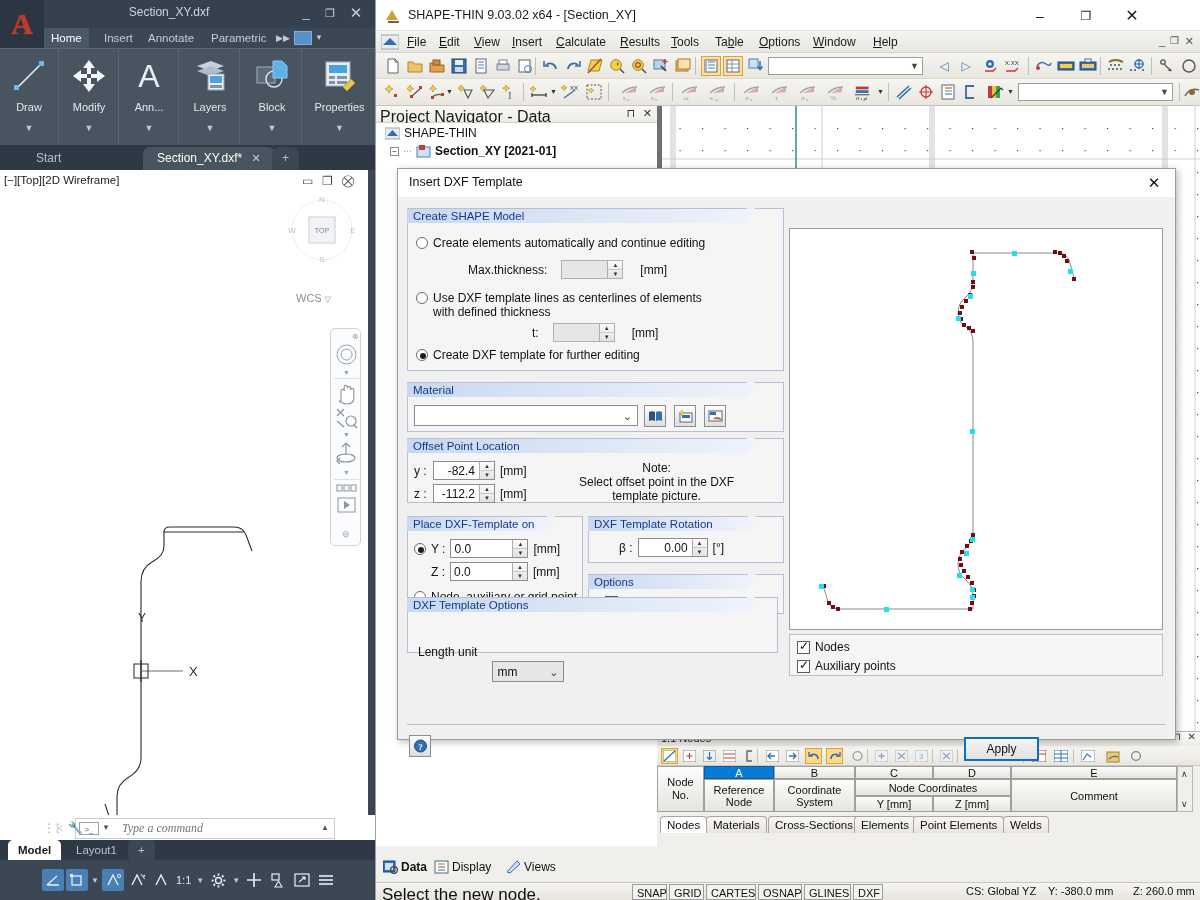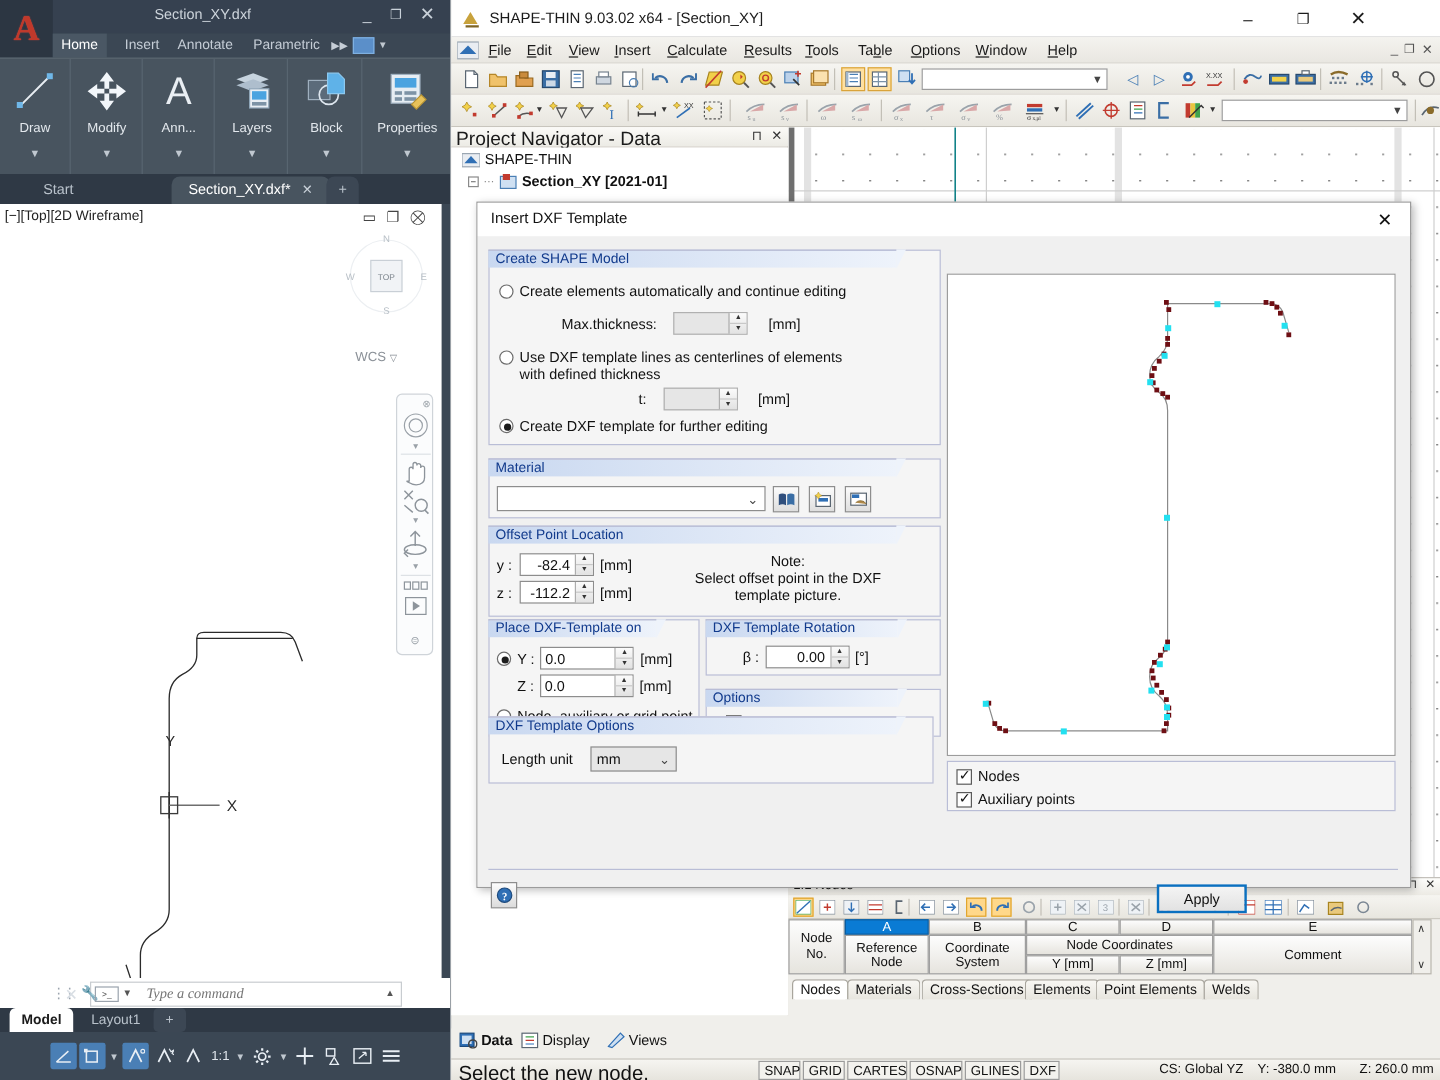--- a/index.html
+++ b/index.html
@@ -309,21 +309,21 @@
   .spin .btns span {
     flex:1; display:flex; align-items:center; justify-content:center;
     font-size:6px; color:#333; line-height:1;
   }
   .spin .btns span:first-child { border-bottom:1px solid #c8c8c8; }
 
   .combo {
     position:relative; height:21px; border:1px solid #8d8d8d; background:#fff;
     display:flex; align-items:center; padding-left:4px; font-size:12px; color:#111;
   }
-  .combo.gray { background:#e6e6e6; }
+  .combo.gray { background:#e6e6e6;margin-top:39px; }
   .combo .carat {
     position:absolute; right:5px; top:4px; font-size:11px; color:#444;
   }
   .iconbtn {
     width:22px; height:22px; border:1px solid #8e8e8e;
     background:linear-gradient(#fcfcfc,#dedede);
     display:flex; align-items:center; justify-content:center;
   }
   #preview {
     position:absolute; left:391px; top:31px; width:374px; height:402px;
@@ -1411,21 +1411,21 @@
       </div>
       <div class="iconbtn" style="position:absolute;left:296px;top:22px;">
         <svg width="15" height="13" viewBox="0 0 15 13">
               <rect x="1" y="1" width="13" height="10" fill="#fff" stroke="#5a6672"></rect>
               <rect x="2" y="2" width="6" height="3" fill="#2f6fb5"></rect>
               <path d="M5 9 q3 -3 7 -1 l2 2" fill="#b08a4a" stroke="#7d6027" stroke-width=".6"></path>
             </svg>
       </div>
     </div>
 
-    <div class="grp" style="left:9px;top:241px;width:377px;height:76px;">
+    <div class="grp" style="left:9px;top:241px;width:377px;height:65px;">
       <div class="cap" style="width:340px;">Offset Point Location</div>
 
       <div class="row" style="left:6px;top:22px;">
         <span class="lbl" style="width:14px;">y :</span>
         <span class="spin" style="width:62px;">
           <input style="width: 43px; text-align: right; padding-right: 2px;" value="-82.4">
           <span class="btns">
                 <span>▲</span>
                 <span>▼</span>
               </span>

